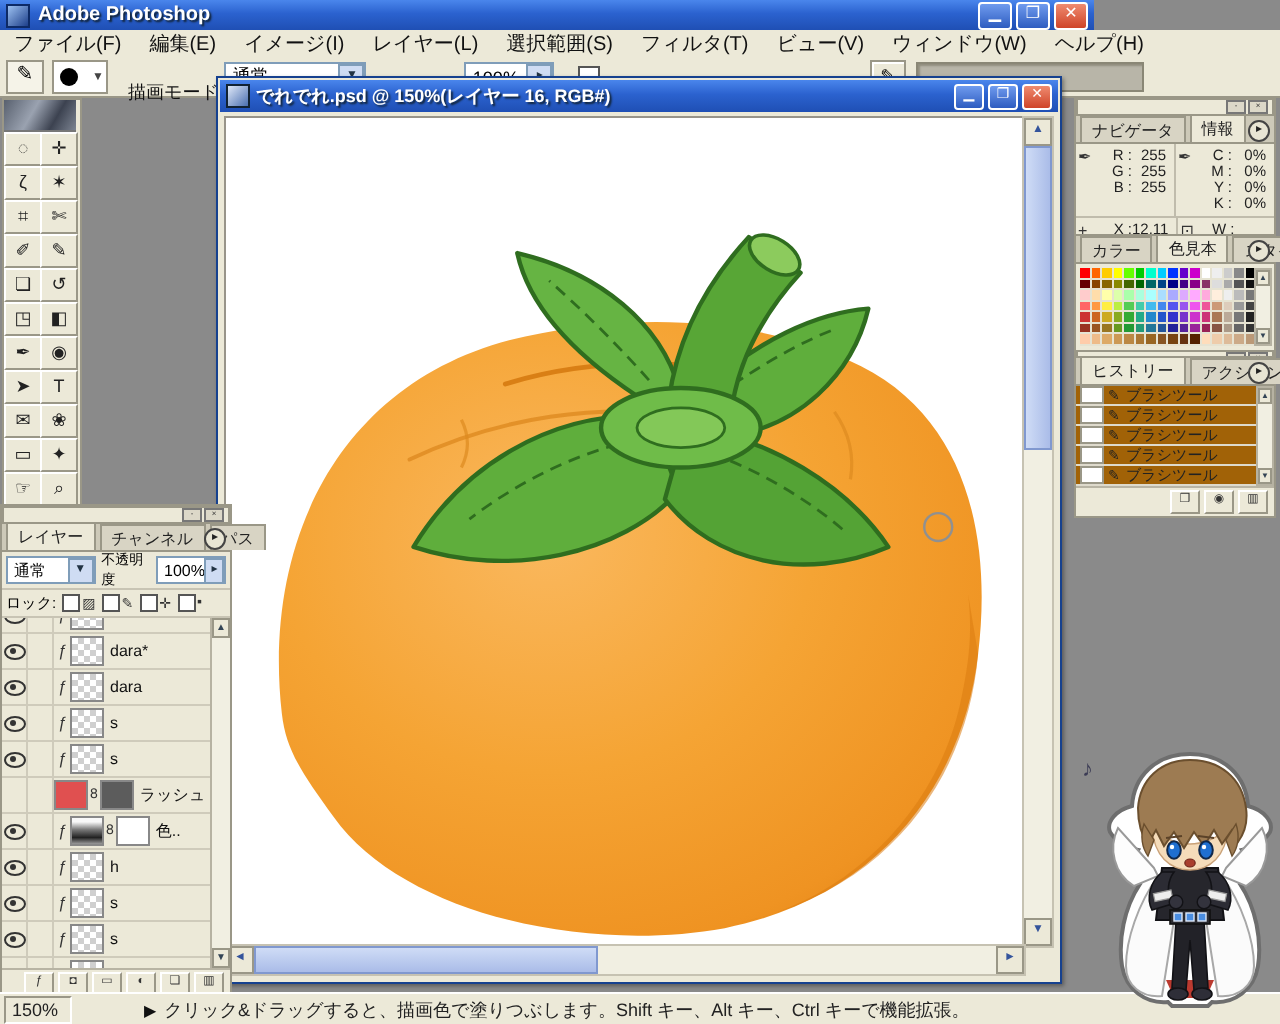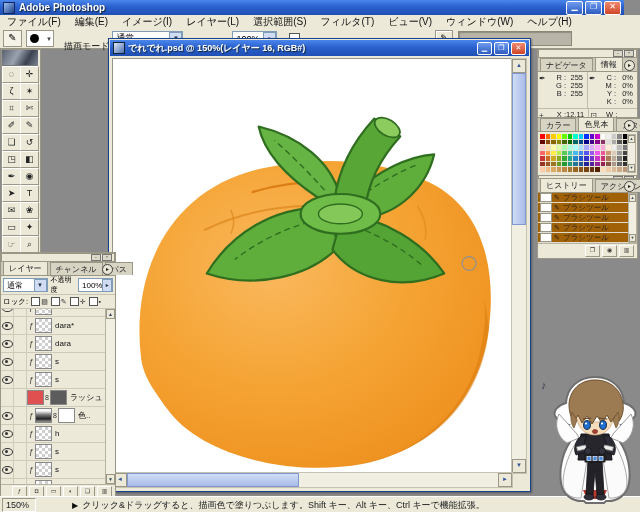--- a/index.html
+++ b/index.html
@@ -1,21 +1,21 @@
 <!DOCTYPE html>
 <html><head>
 <meta charset="utf-8">
 <style>
   html,body{margin:0;padding:0;}
   body{width:640px;height:512px;position:relative;overflow:hidden;
        font-family:"Liberation Sans","DejaVu Sans",sans-serif;font-size:11px;
        background:#8a8a8a;-webkit-font-smoothing:none;}
   .abs{position:absolute;}
   
-  #titlebar{left:0;top:0;width:624px;height:15px;
+  #titlebar{left:0;top:0;width:547px;height:15px;
     background:linear-gradient(180deg,#4a86ec 0%,#2b62cf 45%,#1f4fb4 100%);
     display:flex;align-items:center;color:#fff;}
   #app-icon{width:10px;height:10px;margin:0 4px 0 3px;
     background:linear-gradient(135deg,#9cc0f0,#1d3f8a);border:1px solid #0d2a66;}
   #app-title{font-size:10px;font-weight:bold;text-shadow:1px 1px 1px #123;}
   .wbtns{margin-left:auto;display:flex;gap:2px;padding-right:3px;}
   .wbtn{width:15px;height:12px;border:1px solid #fff;border-radius:2px;
     background:linear-gradient(180deg,#6f9bee,#2e5cc0);color:#fff;font-size:8px;
     line-height:10px;text-align:center;}
   .wbtn.close{background:linear-gradient(180deg,#ef8b70,#cf4428);}

